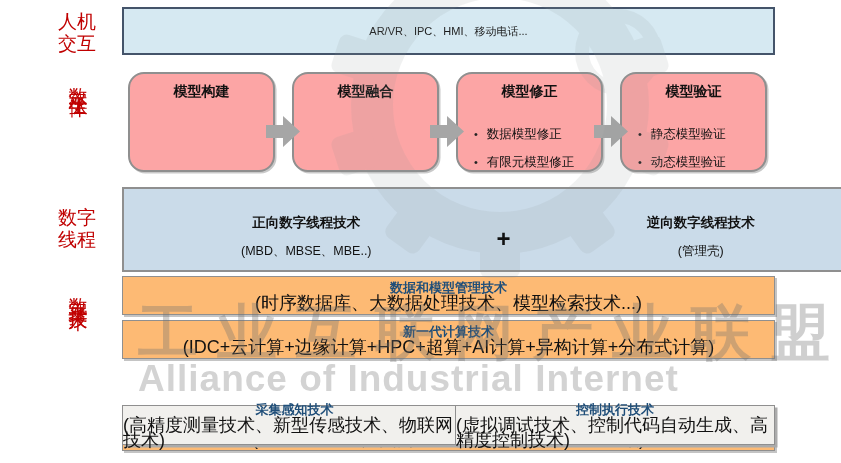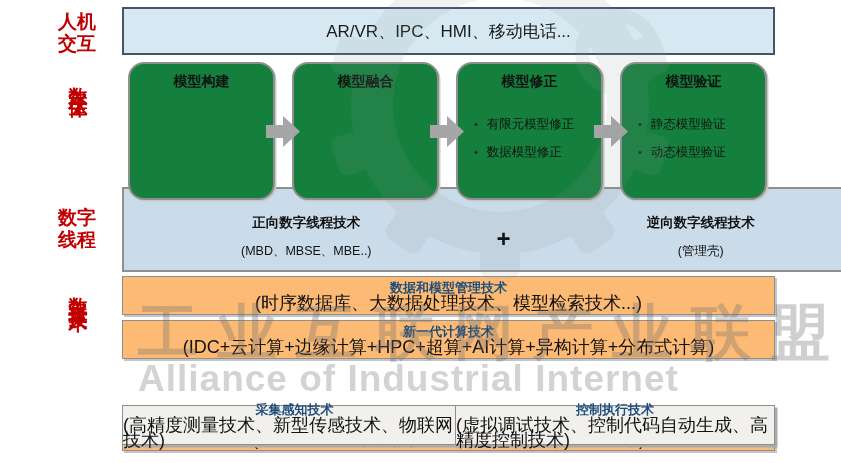--- a/index.html
+++ b/index.html
@@ -3,46 +3,46 @@
 <meta charset="utf-8">
 <style>
   html,body{margin:0;padding:0;background:#ffffff;}
   .stage{
     position:relative;width:841px;height:463px;overflow:hidden;
     font-family:"Liberation Sans","DejaVu Sans",sans-serif;
     background:#ffffff;
   }
   
   .side-label{
-    position:absolute;color:#c00000;font-weight:bold;
+    position:absolute;color:#c00000;font-weight:normal;
     font-size:19px;line-height:1.18;text-align:center;
   }
   .side-label.wrap2{left:55px;width:44px;}
   .side-label.vert{
     left:66px;width:24px;
     writing-mode:vertical-rl;text-orientation:upright;
     letter-spacing:3px;line-height:24px;text-align:left;
   }
   #lbl-hmi{top:11px;}
   #lbl-twin{top:72px;height:120px;}
   #lbl-thread{top:207px;}
   #lbl-support{top:282px;height:145px;}
 
   
   .top-bar{
     position:absolute;left:122px;top:7px;width:653px;height:48px;
     box-sizing:border-box;background:#d6e9f2;border:2px solid #44546a;
     display:flex;align-items:center;justify-content:center;
-    font-size:17px;color:#1a1a1a;
+    font-size:11px;color:#1a1a1a;
   }
 
   
   .model-box{
-    position:absolute;top:62px;width:147px;height:138px;box-sizing:border-box;
-    background:#15803d;border:2px solid #8f8f8f;border-radius:16px;
+    position:absolute;top:72px;width:147px;height:100px;box-sizing:border-box;
+    background:#fca5a5;border:2px solid #8f8f8f;border-radius:16px;
     box-shadow:1.5px 1.5px 0 #c9c9c9;
     display:flex;flex-direction:column;z-index:3;
   }
   #mbox-0{left:128px;} #mbox-1{left:292px;} #mbox-2{left:456px;} #mbox-3{left:620px;}
   .model-box .box-title{
     margin-top:9px;text-align:center;font-size:14px;font-weight:bold;color:#111;
   }
   .box-items{display:flex;flex-direction:column;padding:6px 6px 4px 14px;gap:13px;}
   .box-items.items-3{padding-top:14px;}
   .box-items.items-2{padding-top:26px;}
@@ -119,25 +119,25 @@
 
   <div class="model-box" id="mbox-1">
     <div class="box-title">模型融合</div>
   </div>
 
   <div class="model-box" id="mbox-2">
     <div class="box-title">模型修正</div>
     <div class="box-items items-2">
       <div class="item">
           <span class="dot"></span>
+          <span>数据模型修正</span>
+        </div>
+      <div class="item">
+          <span class="dot"></span>
           <span>有限元模型修正</span>
-        </div>
-      <div class="item">
-          <span class="dot"></span>
-          <span>数据模型修正</span>
         </div>
     </div>
   </div>
 
   <div class="model-box" id="mbox-3">
     <div class="box-title">模型验证</div>
     <div class="box-items items-2">
       <div class="item">
           <span class="dot"></span>
           <span>静态模型验证</span>

